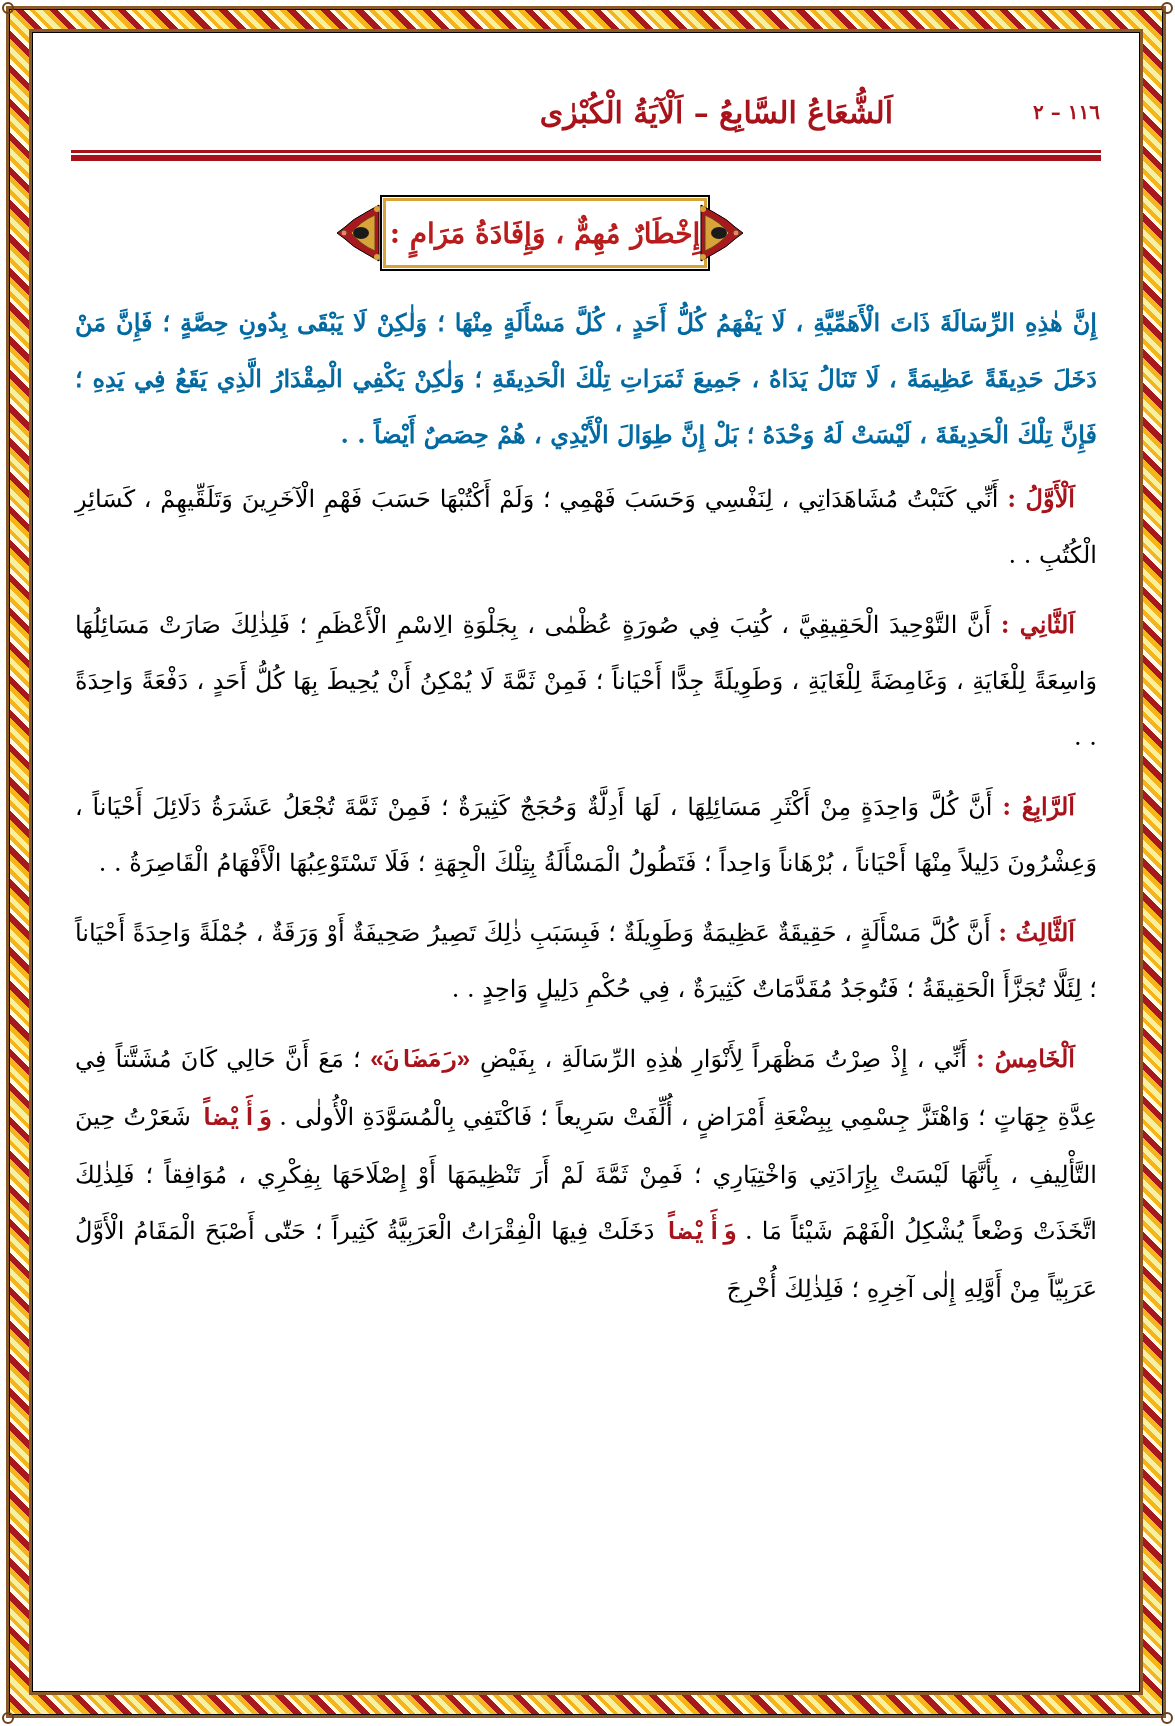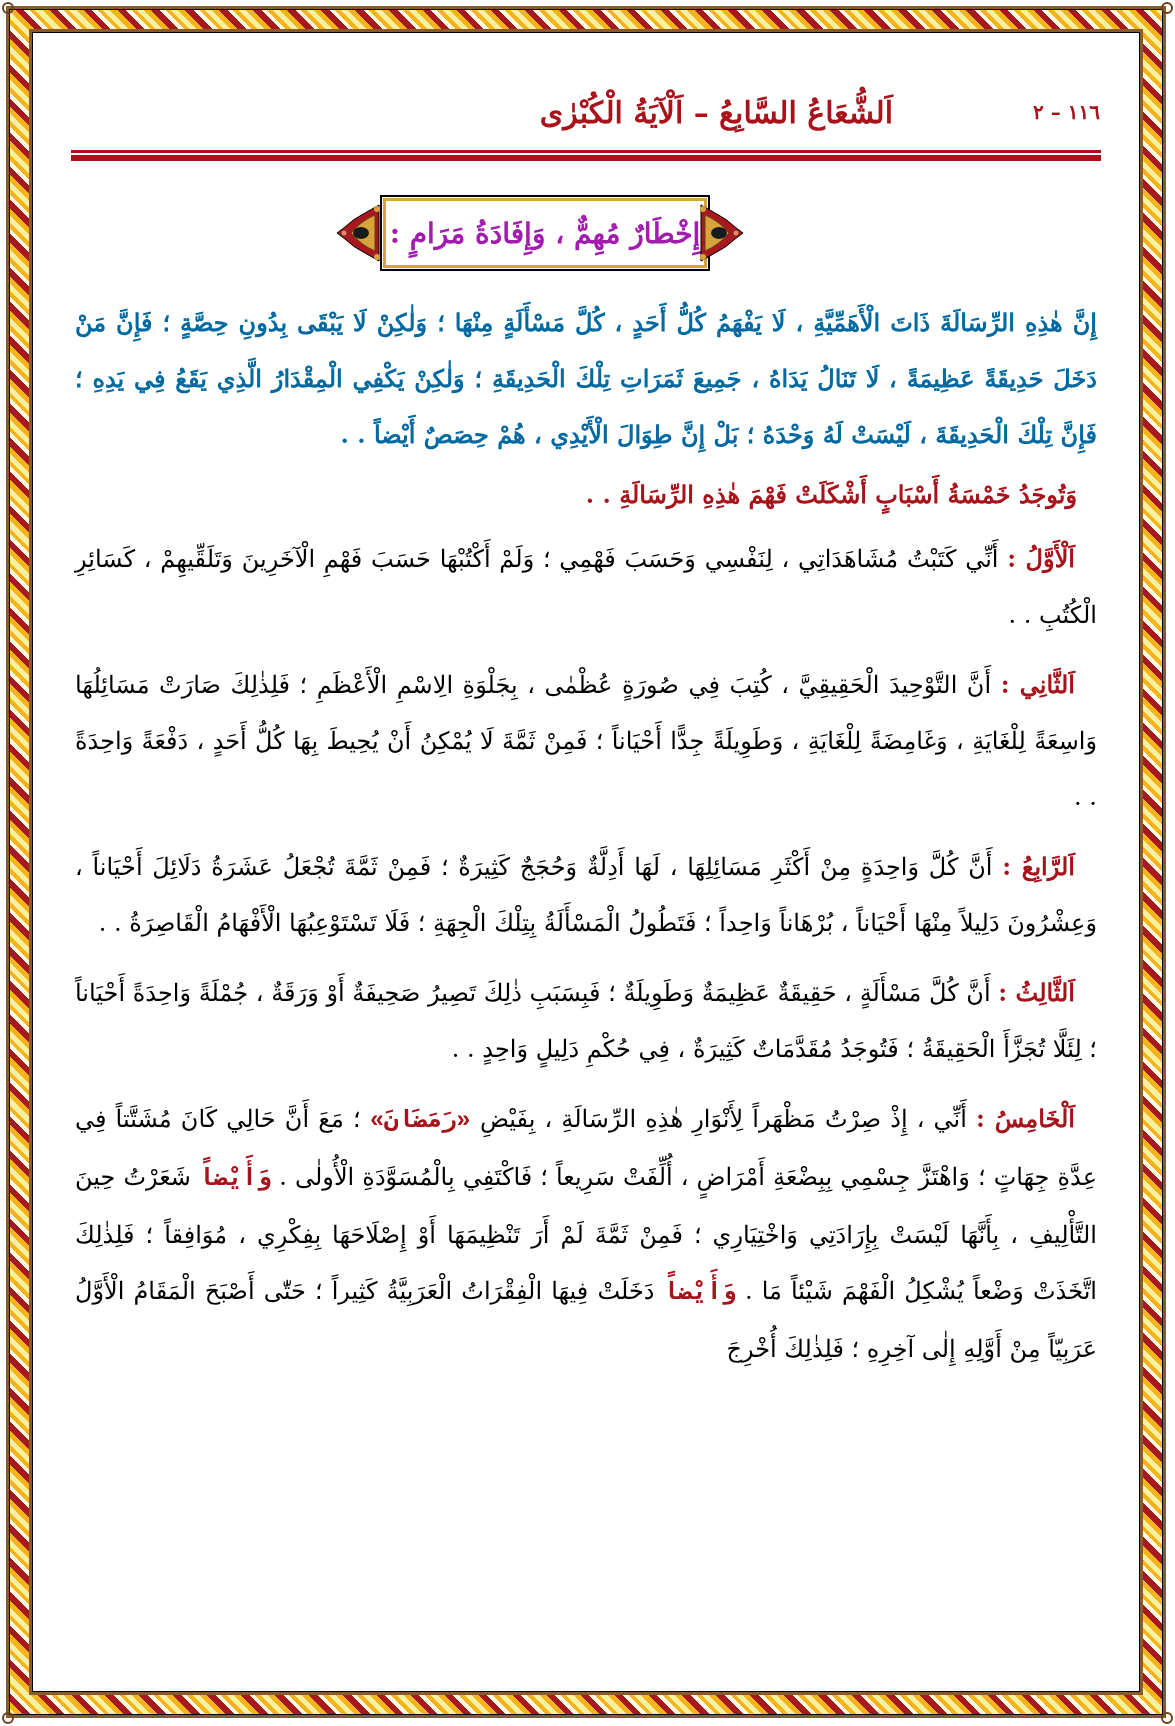--- a/index.html
+++ b/index.html
@@ -39,21 +39,21 @@
   .running-title { font-size: 30px; margin-right: 67px; }
   .rule-thin { position: absolute; left: 71px; top: 150px; width: 1030px; height: 3px; background: #a8131b; }
   .rule-thick { position: absolute; left: 71px; top: 155px; width: 1030px; height: 6px; background: #a8131b; }
 
   
   .cartouche-wrap { position: absolute; left: 330px; top: 195px; width: 420px; height: 80px; }
   .cartouche {
     position: absolute; left: 50px; top: 0; width: 330px; height: 76px;
     border: 2px solid #000; outline: 3px solid #d8a43a; outline-offset: -6px; box-sizing: border-box;
     background: #ffffff; display: flex; align-items: center; justify-content: center;
-    direction: rtl; color: #a21caf; font-weight: bold; font-size: 28px;
+    direction: rtl; color: #b91c1c; font-weight: bold; font-size: 28px;
   }
   .cart-orn {
     position: absolute; top: 8px; width: 46px; height: 60px;
   }
   .cart-orn.left { left: 5px; }
   .cart-orn.right { right: 5px; }
 
   
   .body-text {
     position: absolute; left: 75px; top: 295px; width: 1022px;
@@ -99,21 +99,20 @@
     <path d="M6 12 Q20 18 30 30 Q20 42 6 48 Z" fill="#d8a43a" stroke="#6b3f1a" stroke-width="1"></path>
     <ellipse cx="20" cy="30" rx="8" ry="6" fill="#1a1a1a"></ellipse>
     <circle cx="37" cy="30" r="3" fill="#f08070" stroke="#6b3f1a" stroke-width="1"></circle>
     <circle cx="4" cy="6" r="3" fill="#d8a43a"></circle>
     <circle cx="4" cy="54" r="3" fill="#d8a43a"></circle>
   </svg>
 </div>
 
 <div class="body-text">
   <p class="intro">إِنَّ هٰذِهِ الرِّسَالَةَ ذَاتَ الْأَهَمِّيَّةِ ، لَا يَفْهَمُ كُلُّ أَحَدٍ ، كُلَّ مَسْأَلَةٍ مِنْهَا ؛ وَلٰكِنْ لَا يَبْقَى بِدُونِ حِصَّةٍ ؛ فَإِنَّ مَنْ دَخَلَ حَدِيقَةً عَظِيمَةً ، لَا تَنَالُ يَدَاهُ ، جَمِيعَ ثَمَرَاتِ تِلْكَ الْحَدِيقَةِ ؛ وَلٰكِنْ يَكْفِي الْمِقْدَارُ الَّذِي يَقَعُ فِي يَدِهِ ؛ فَإِنَّ تِلْكَ الْحَدِيقَةَ ، لَيْسَتْ لَهُ وَحْدَهُ ؛ بَلْ إِنَّ طِوَالَ الْأَيْدِي ، هُمْ حِصَصٌ أَيْضاً . .</p>
-  <p class="lead">وَتُوجَدُ خَمْسَةُ أَسْبَابٍ أَشْكَلَتْ فَهْمَ هٰذِهِ الرِّسَالَةِ . .</p>
 
   <p class="para">
     <span class="label">اَلْأَوَّلُ :</span><span> أَنِّي كَتَبْتُ مُشَاهَدَاتِي ، لِنَفْسِي وَحَسَبَ فَهْمِي ؛ وَلَمْ أَكْتُبْهَا حَسَبَ فَهْمِ الْآخَرِينَ وَتَلَقِّيهِمْ ، كَسَائِرِ الْكُتُبِ . .</span>
   </p>
   <p class="para">
     <span class="label">اَلثَّانِي :</span><span> أَنَّ التَّوْحِيدَ الْحَقِيقِيَّ ، كُتِبَ فِي صُورَةٍ عُظْمٰى ، بِجَلْوَةِ الِاسْمِ الْأَعْظَمِ ؛ فَلِذٰلِكَ صَارَتْ مَسَائِلُهَا وَاسِعَةً لِلْغَايَةِ ، وَغَامِضَةً لِلْغَايَةِ ، وَطَوِيلَةً جِدًّا أَحْيَاناً ؛ فَمِنْ ثَمَّةَ لَا يُمْكِنُ أَنْ يُحِيطَ بِهَا كُلُّ أَحَدٍ ، دَفْعَةً وَاحِدَةً . .</span>
   </p>
   <p class="para">
     <span class="label">اَلرَّابِعُ :</span><span> أَنَّ كُلَّ وَاحِدَةٍ مِنْ أَكْثَرِ مَسَائِلِهَا ، لَهَا أَدِلَّةٌ وَحُجَجٌ كَثِيرَةٌ ؛ فَمِنْ ثَمَّةَ تُجْعَلُ عَشَرَةُ دَلَائِلَ أَحْيَاناً ، وَعِشْرُونَ دَلِيلاً مِنْهَا أَحْيَاناً ، بُرْهَاناً وَاحِداً ؛ فَتَطُولُ الْمَسْأَلَةُ بِتِلْكَ الْجِهَةِ ؛ فَلَا تَسْتَوْعِبُهَا الْأَفْهَامُ الْقَاصِرَةُ . .</span>
   </p>

